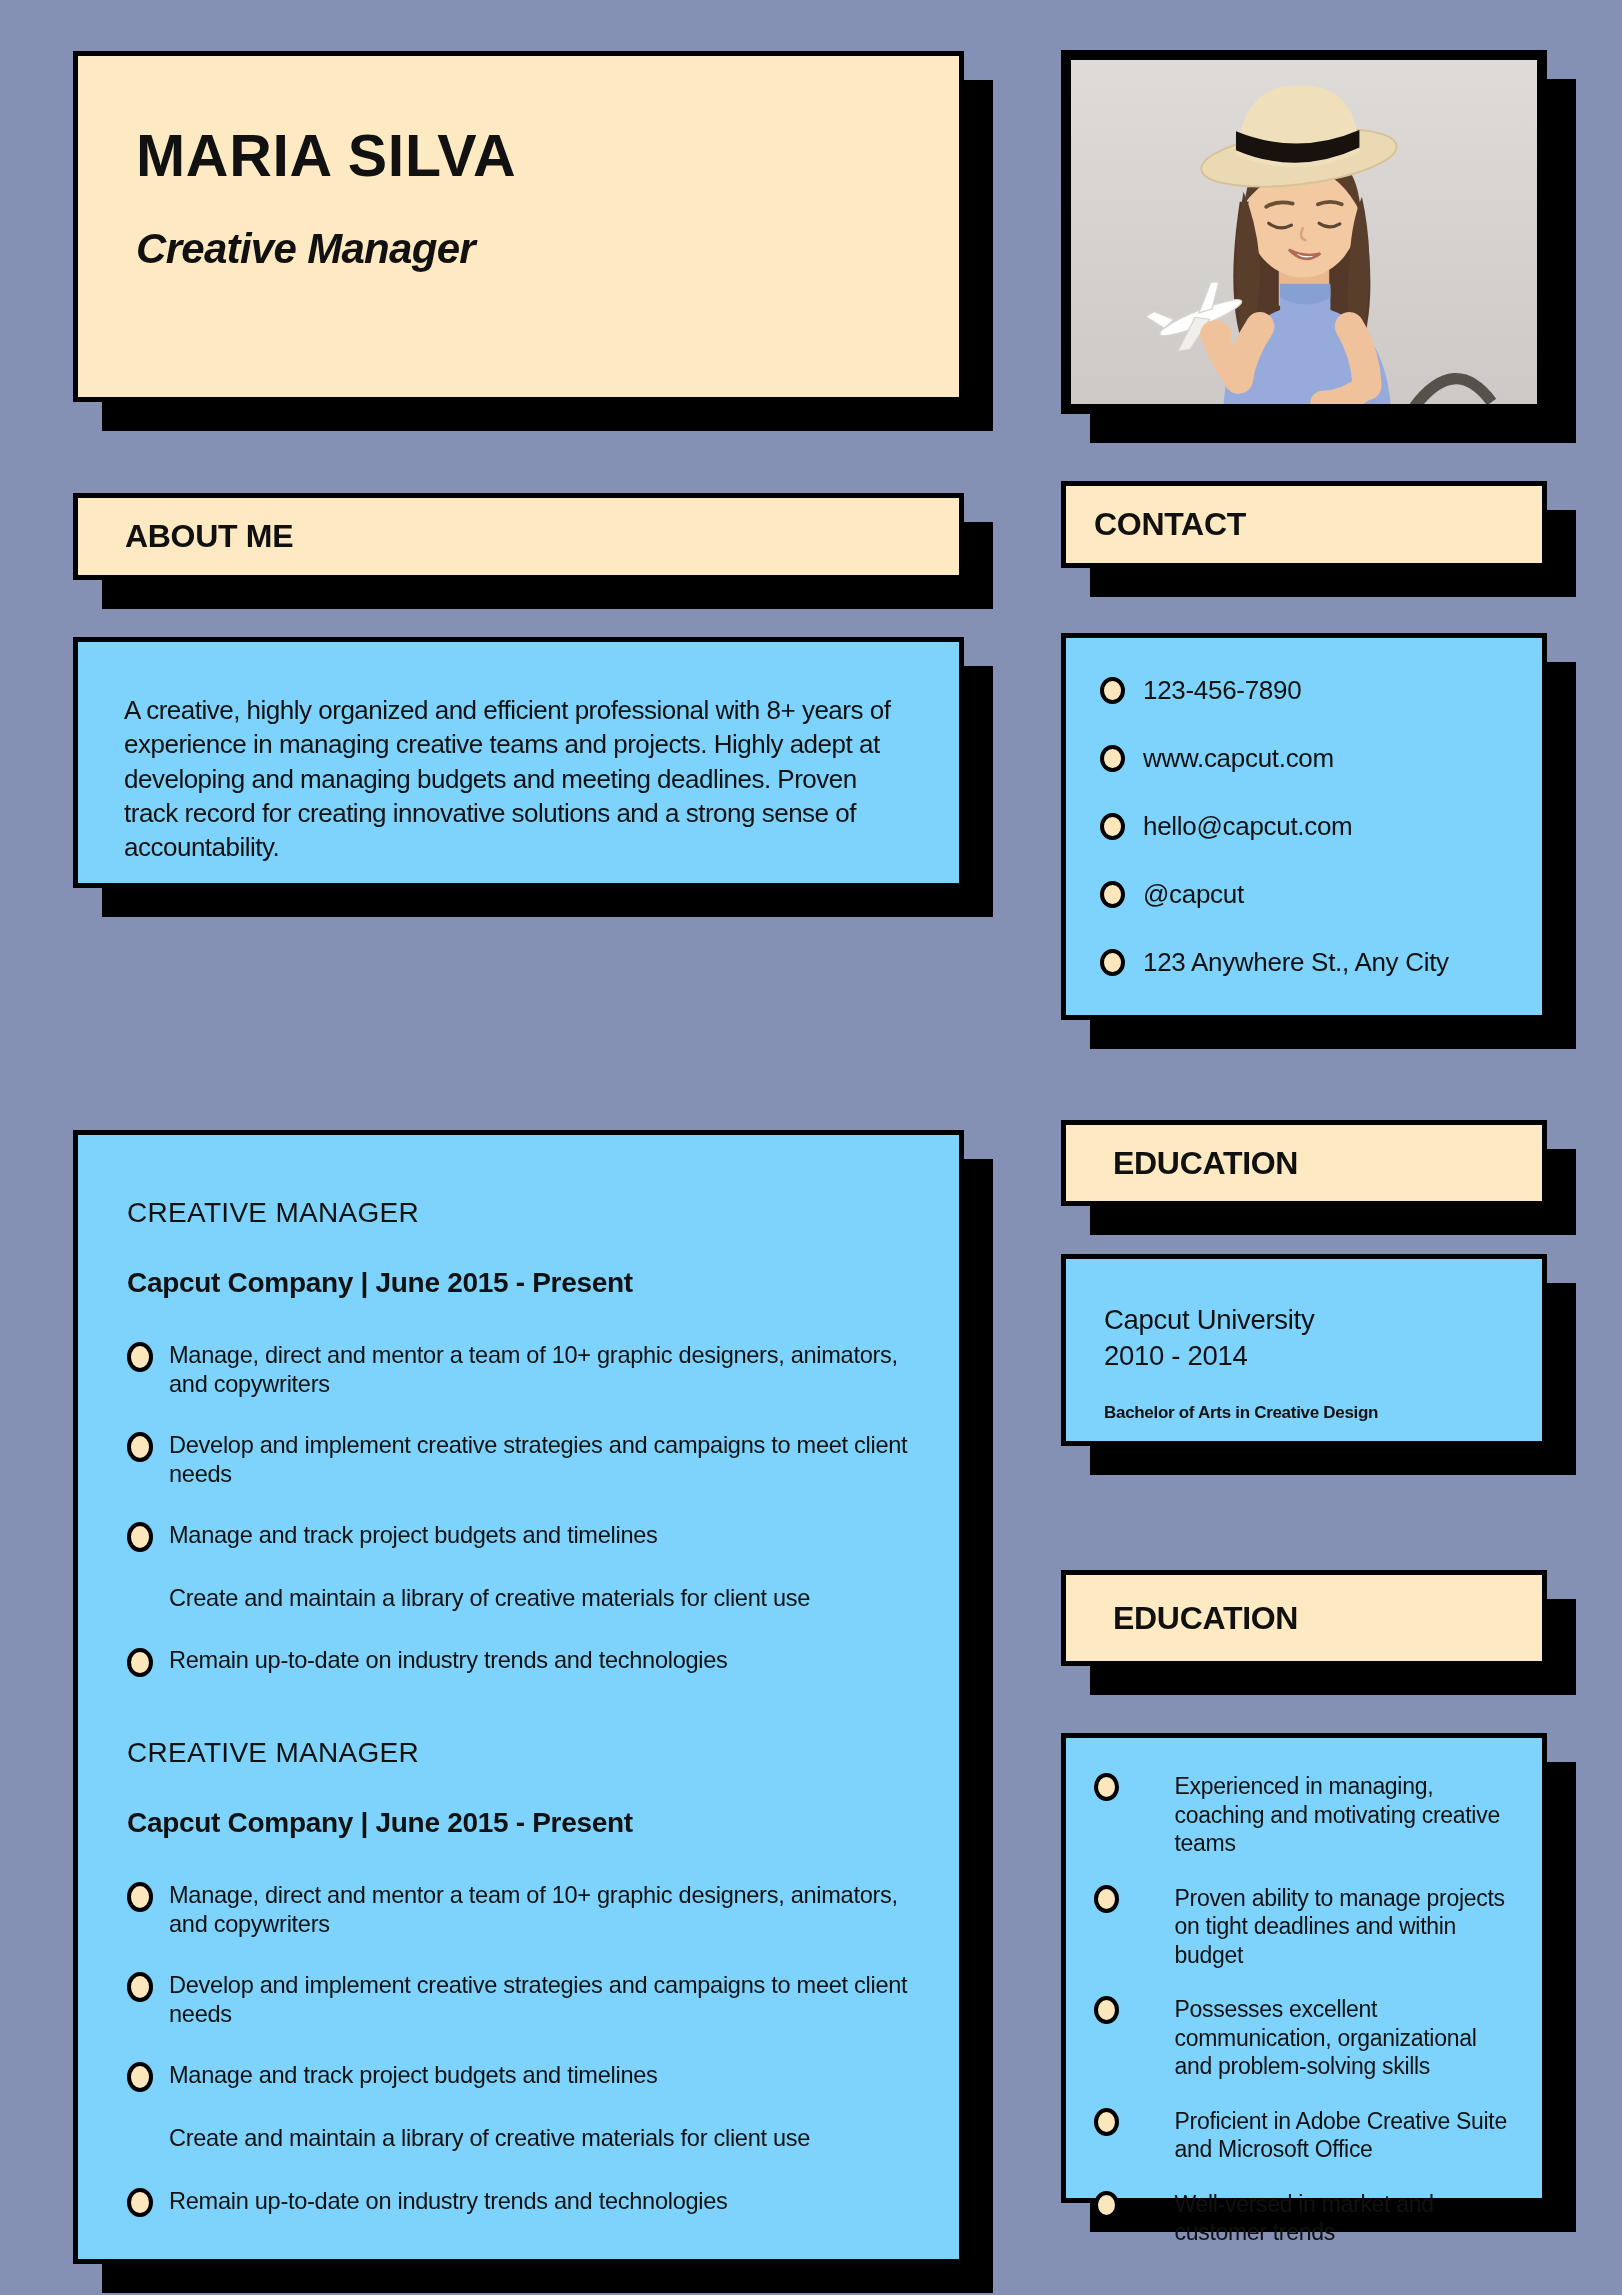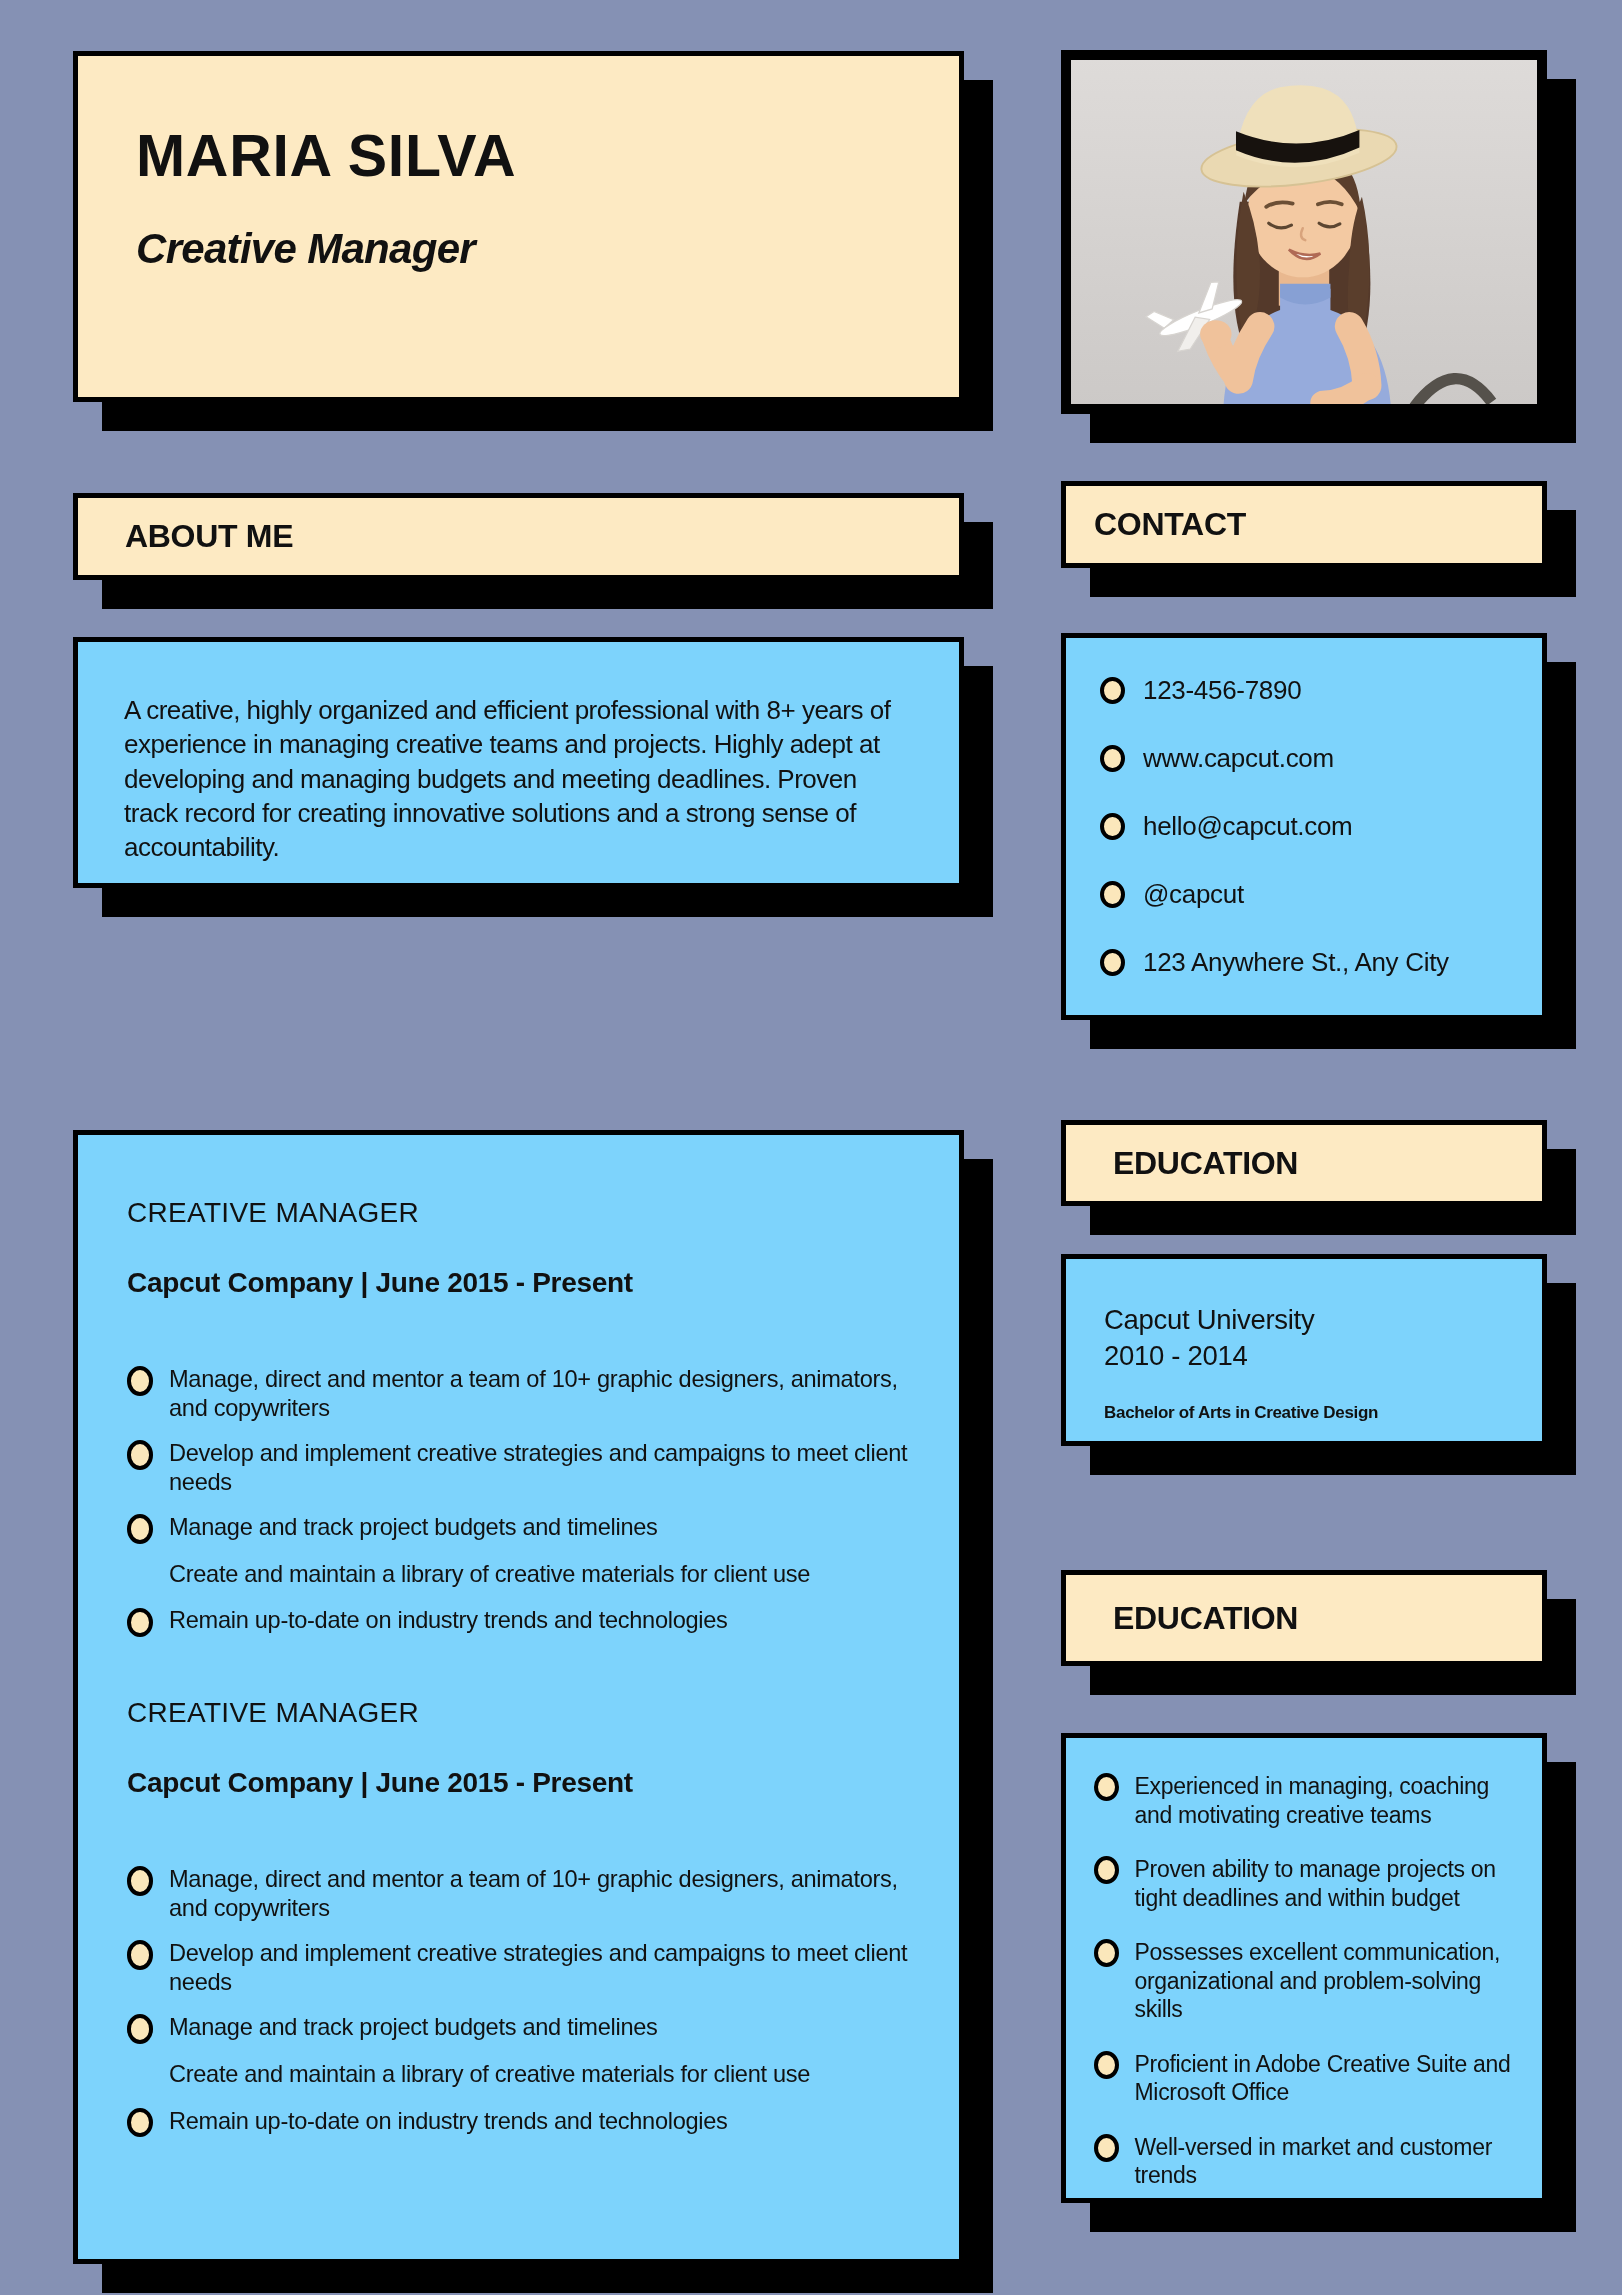--- a/index.html
+++ b/index.html
@@ -18,21 +18,21 @@
   .job-subtitle{font-size:42px;font-style:italic;font-weight:700;letter-spacing:-0.7px;margin-top:39px;}
 
   #about-header{left:73px;top:493px;width:891px;height:87px;}
   #about-body{left:73px;top:637px;width:891px;height:251px;padding:51px 46px;}
   .about-text{font-size:26px;line-height:1.32;letter-spacing:-0.5px;margin:0;}
 
   #work-header{left:73px;top:967px;width:891px;height:87px;}
   #work-body{left:73px;top:1130px;width:891px;height:1134px;padding:62px 49px 0 49px;}
   .job-title{font-size:28px;font-weight:500;letter-spacing:0.3px;}
   .company-line{font-size:28px;font-weight:700;margin-top:38px;letter-spacing:-0.3px;}
-  .bullets{margin-top:66px;display:flex;flex-direction:column;gap:16px;}
+  .bullets{margin-top:42px;display:flex;flex-direction:column;gap:32px;}
   .bullet-row{display:grid;grid-template-columns:42px 1fr;}
   .dot{width:26px;height:29.4px;border-radius:50%;border:4.6px solid #000;background:#fbe7bb;box-sizing:border-box;margin-top:1.3px;}
   .no-dot .dot{visibility:hidden;}
   .bullet-text{font-size:23.6px;line-height:1.23;letter-spacing:-0.3px;}
   .job + .job{margin-top:60px;}
 
   
   #photo-box{left:1061px;top:50px;width:486px;height:364px;border-width:10.5px;background:#000;padding:0;}
   #photo-box svg{display:block;width:100%;height:100%;}
 
@@ -42,21 +42,21 @@
   .contact-row .dot{width:25px;height:27.5px;margin-top:0;}
   .contact-text{font-size:26px;letter-spacing:-0.3px;}
 
   #edu-header{left:1061px;top:1120px;width:486px;height:86px;}
   #edu-body{left:1061px;top:1254px;width:486px;height:192px;padding:43px 38px;}
   .school-line{font-size:27.5px;line-height:1.3;letter-spacing:-0.3px;}
   .degree-line{font-size:17px;margin-top:29px;letter-spacing:-0.3px;font-weight:bold;}
 
   #skills-header{left:1061px;top:1570px;width:486px;height:96px;}
   #skills-body{left:1061px;top:1733px;width:486px;height:470px;padding:34px 27.5px;display:flex;flex-direction:column;gap:26px;}
-  .skill-row{display:grid;grid-template-columns:41px 1fr;}
+  .skill-row{display:grid;grid-template-columns:41px 1fr;gap:40px;}
   .skill-row .dot{width:25px;height:28px;}
   .skill-text{font-size:23px;line-height:1.24;letter-spacing:-0.3px;}
 </style>
 </head>
 <body>
 
 <div class="page">
 
   <div class="box cream" id="name-box">
     <h1 class="name">MARIA SILVA</h1>

